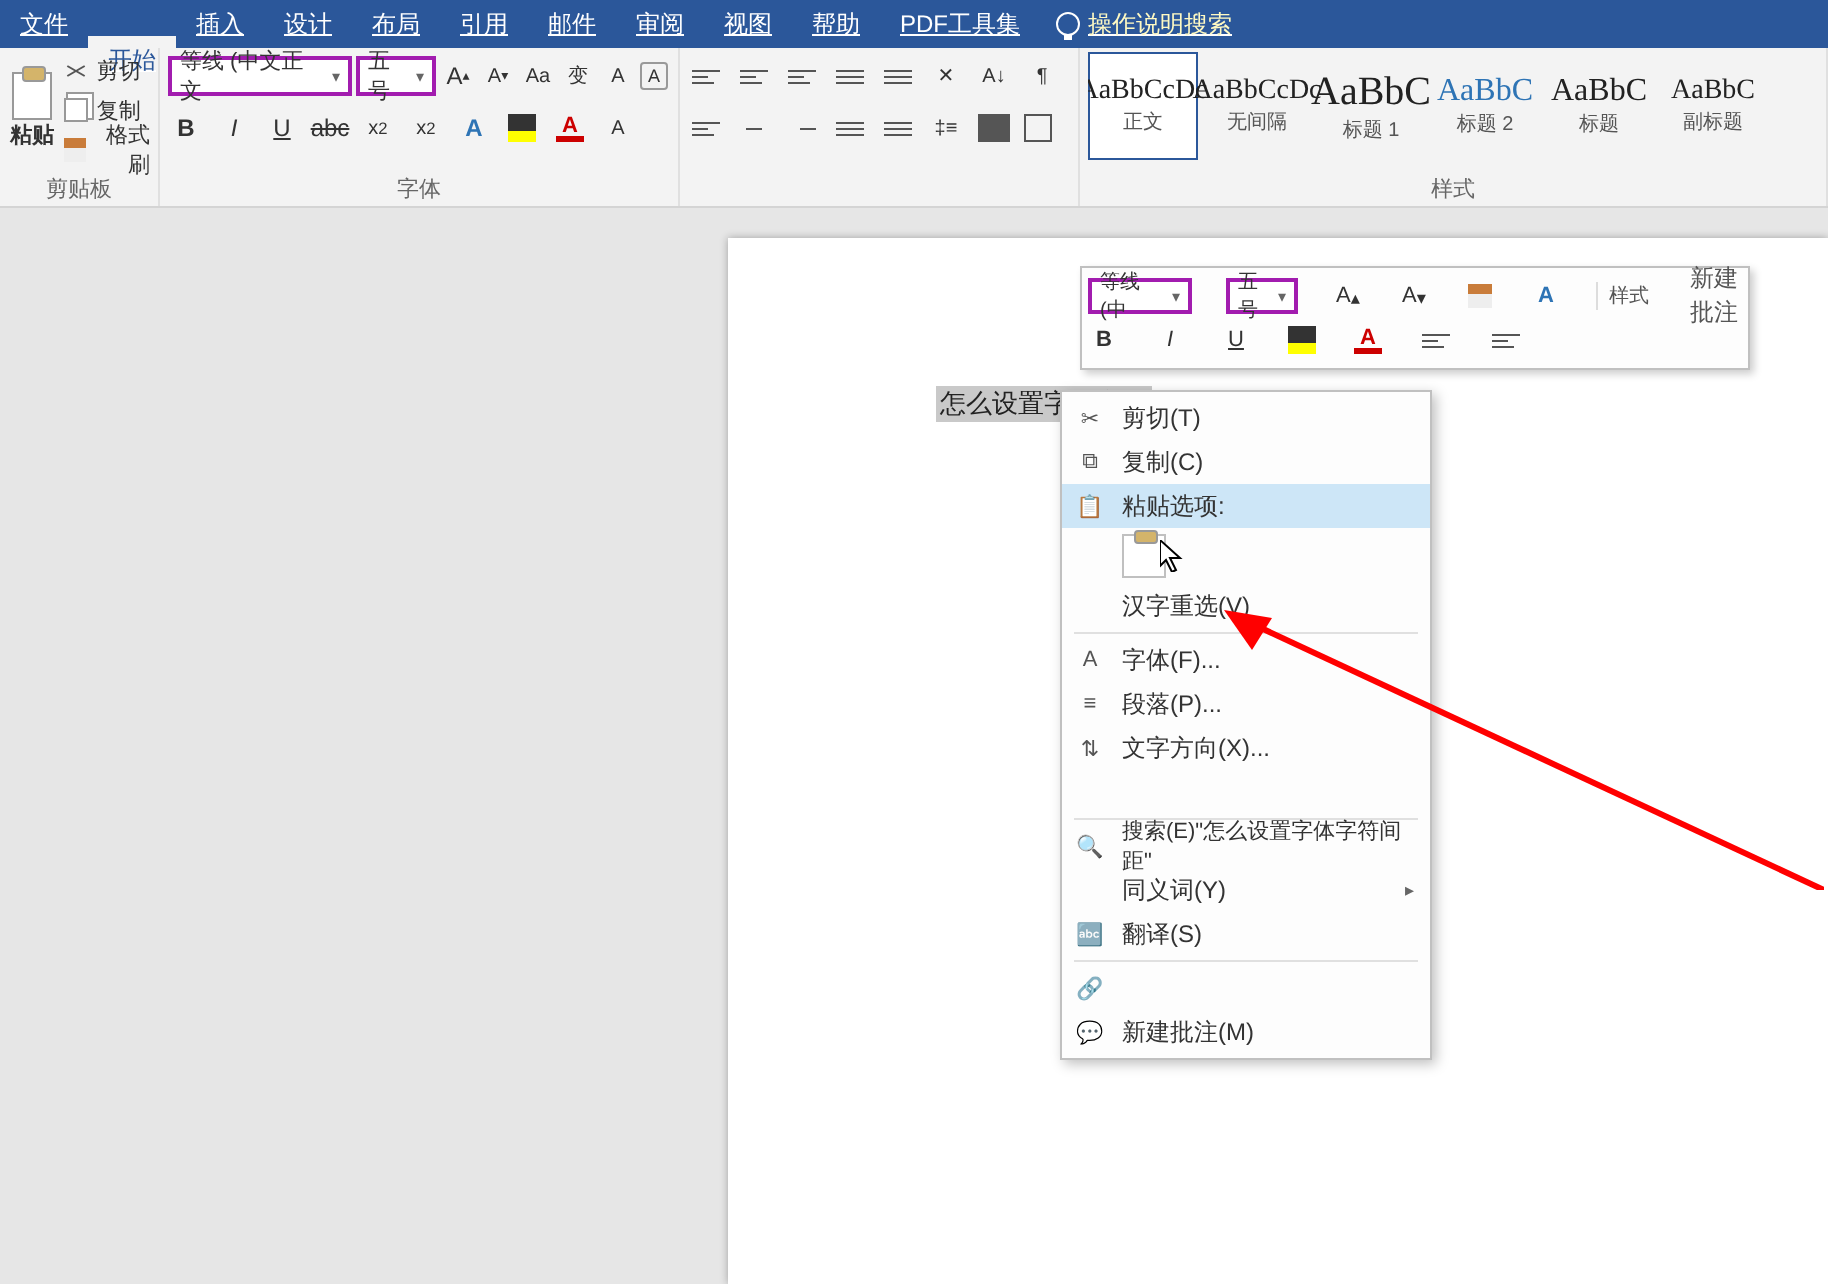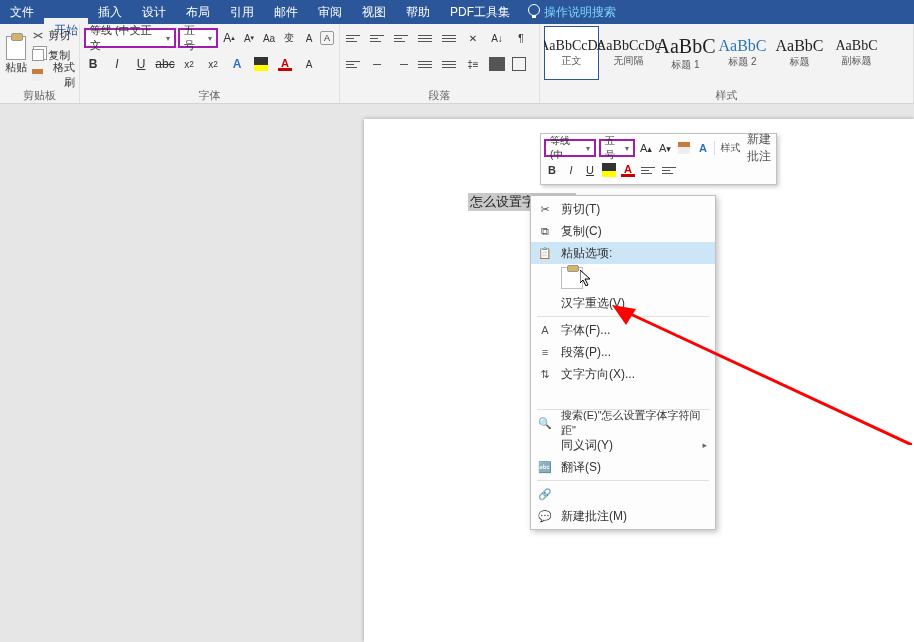--- a/index.html
+++ b/index.html
@@ -1,34 +1,34 @@
 <!DOCTYPE html>
 <html><head>
 <meta charset="utf-8">
 <style>
 * { box-sizing: border-box; margin: 0; padding: 0; font-family: "Microsoft YaHei", sans-serif; }
 body { background: #e6e6e6; width: 914px; height: 642px; overflow: hidden; position: relative; }
 
 
-.tabs { background: #2b579a; height: 24px; display: flex; align-items: center; font-size: 12px; color: #fff; }
+.tabs { background: #2b579a; height: 24px; display: flex; align-items: center; font-size: 12px; color: #fff; text-decoration: underline; }
 .tab { padding: 0 10px; height: 24px; line-height: 24px; cursor: pointer; }
 .tab.active { background: #f3f3f3; color: #2b579a; margin-top: 36px; }
-.tell-me { display: flex; align-items: flex-start; padding: 0 8px; color: #7dd3fc; }
+.tell-me { display: flex; align-items: center; padding: 0 8px; color: #fef9c3; }
 .bulb { width: 12px; height: 12px; margin-right: 4px; border-radius: 50%; border: 1px solid #fff; position: relative; }
 .bulb::after { content:""; position:absolute; bottom:-3px; left:3px; width:4px; height:3px; background:#fff; }
 
 
 .ribbon { background: #f3f3f3; border-bottom: 1px solid #d4d4d4; height: 80px; display: flex; overflow: hidden; }
 .group { border-right: 1px solid #e0e0e0; display: flex; flex-direction: column; }
 .group-body { flex: 1; display: flex; padding: 2px 4px; }
 .group-label { font-size: 11px; color: #666; text-align: center; height: 16px; line-height: 16px; overflow: hidden; }
 
 
 .clipboard { width: 80px; }
-.paste-big { width: 28px; display: flex; flex-direction: column; align-items: center; justify-content: center; font-size: 11px; color: #333; }
+.paste-big { width: 28px; display: flex; flex-direction: column; align-items: center; justify-content: center; font-size: 11px; color: #333; font-weight: bold; }
 .paste-icon { width: 20px; height: 24px; background: #fff; border: 1px solid #999; position: relative; }
 .paste-icon::before { content:""; position:absolute; top:-4px; left:4px; width:10px; height:6px; background:#d4b46a; border:1px solid #999; border-radius:2px; }
 .clip-small { display: flex; flex-direction: column; justify-content: space-around; font-size: 11px; color: #333; padding-left: 4px; text-align: right; }
 .clip-small div { display: flex; align-items: center; gap: 4px; height: 18px; }
 .scissors { width: 12px; height: 12px; position: relative; }
 .scissors::before, .scissors::after { content:""; position:absolute; width:10px; height:1px; background:#555; top:5px; left:1px; }
 .scissors::before { transform: rotate(30deg); }
 .scissors::after { transform: rotate(-30deg); }
 .copy-icon { width: 12px; height: 12px; border: 1px solid #999; background: #fff; box-shadow: 2px -2px 0 #fff, 2px -2px 0 1px #999; }
 .brush-icon { width: 12px; height: 12px; background: linear-gradient(#c97c3a 40%, #eee 40%); }
@@ -65,21 +65,21 @@
 .style-prev.med { font-size: 14px; }
 .style-prev.blue { color: #2e74b5; }
 
 
 .doc-area { position: absolute; top: 104px; left: 0; right: 0; bottom: 0; background: #e6e6e6; }
 .page { position: absolute; left: 364px; top: 15px; width: 550px; height: 523px; background: #fff; box-shadow: 0 0 4px rgba(0,0,0,0.3); }
 .sel-text { position: absolute; left: 104px; top: 74px; font-size: 13px; background: #c9c9c9; color: #222; padding: 0 2px; }
 
 
 .mini { position: absolute; left: 540px; top: 133px; background: #fdfdfd; border: 1px solid #c0c0c0; box-shadow: 2px 2px 4px rgba(0,0,0,0.2); padding: 3px; font-size: 11px; }
-.mini-row { display: flex; align-items: center; gap: 3px; height: 22px; }
+.mini-row { display: flex; align-items: center; gap: 17px; height: 22px; }
 .mini .sel { height: 18px; font-size: 10px; }
 .mini .fbtn { width: 16px; height: 18px; font-size: 11px; }
 .mini-style { width: 28px; text-align: center; font-size: 10px; color: #555; border-left: 1px solid #ddd; padding-left: 4px; }
 .mini-new { width: 28px; text-align: center; font-size: 12px; color: #555; }
 
 
 .ctx { position: absolute; left: 530px; top: 195px; width: 186px; background: #fdfdfd; border: 1px solid #c0c0c0; box-shadow: 2px 2px 6px rgba(0,0,0,0.25); font-size: 12px; padding: 2px 0; }
 .ctx-item { display: flex; align-items: center; height: 22px; padding: 0 8px 0 6px; color: #333; gap: 8px; }
 .ctx-item.hover { background: #cde6f7; }
 .ctx-item.expand::after { content: "▸"; margin-left: auto; font-size: 9px; color: #666; }
@@ -245,21 +245,20 @@
             <span></span>
             <span></span>
           </div>
         <div class="fbtn sm">‡≡</div>
         <div class="fbtn">
             <span class="shade"></span>
           </div>
         <div class="fbtn" style="border:1px solid #555;width:14px;height:14px"></div>
       </div>
     </div>
-    <div class="group-label">段落</div>
   </div>
 
   <div class="group styles">
     <div class="group-body">
       <div class="style-gal">
         <div class="style-item sel">
             <span class="style-prev med">AaBbCcDc</span>
             <span>正文</span>
           </div>
         <div class="style-item">

